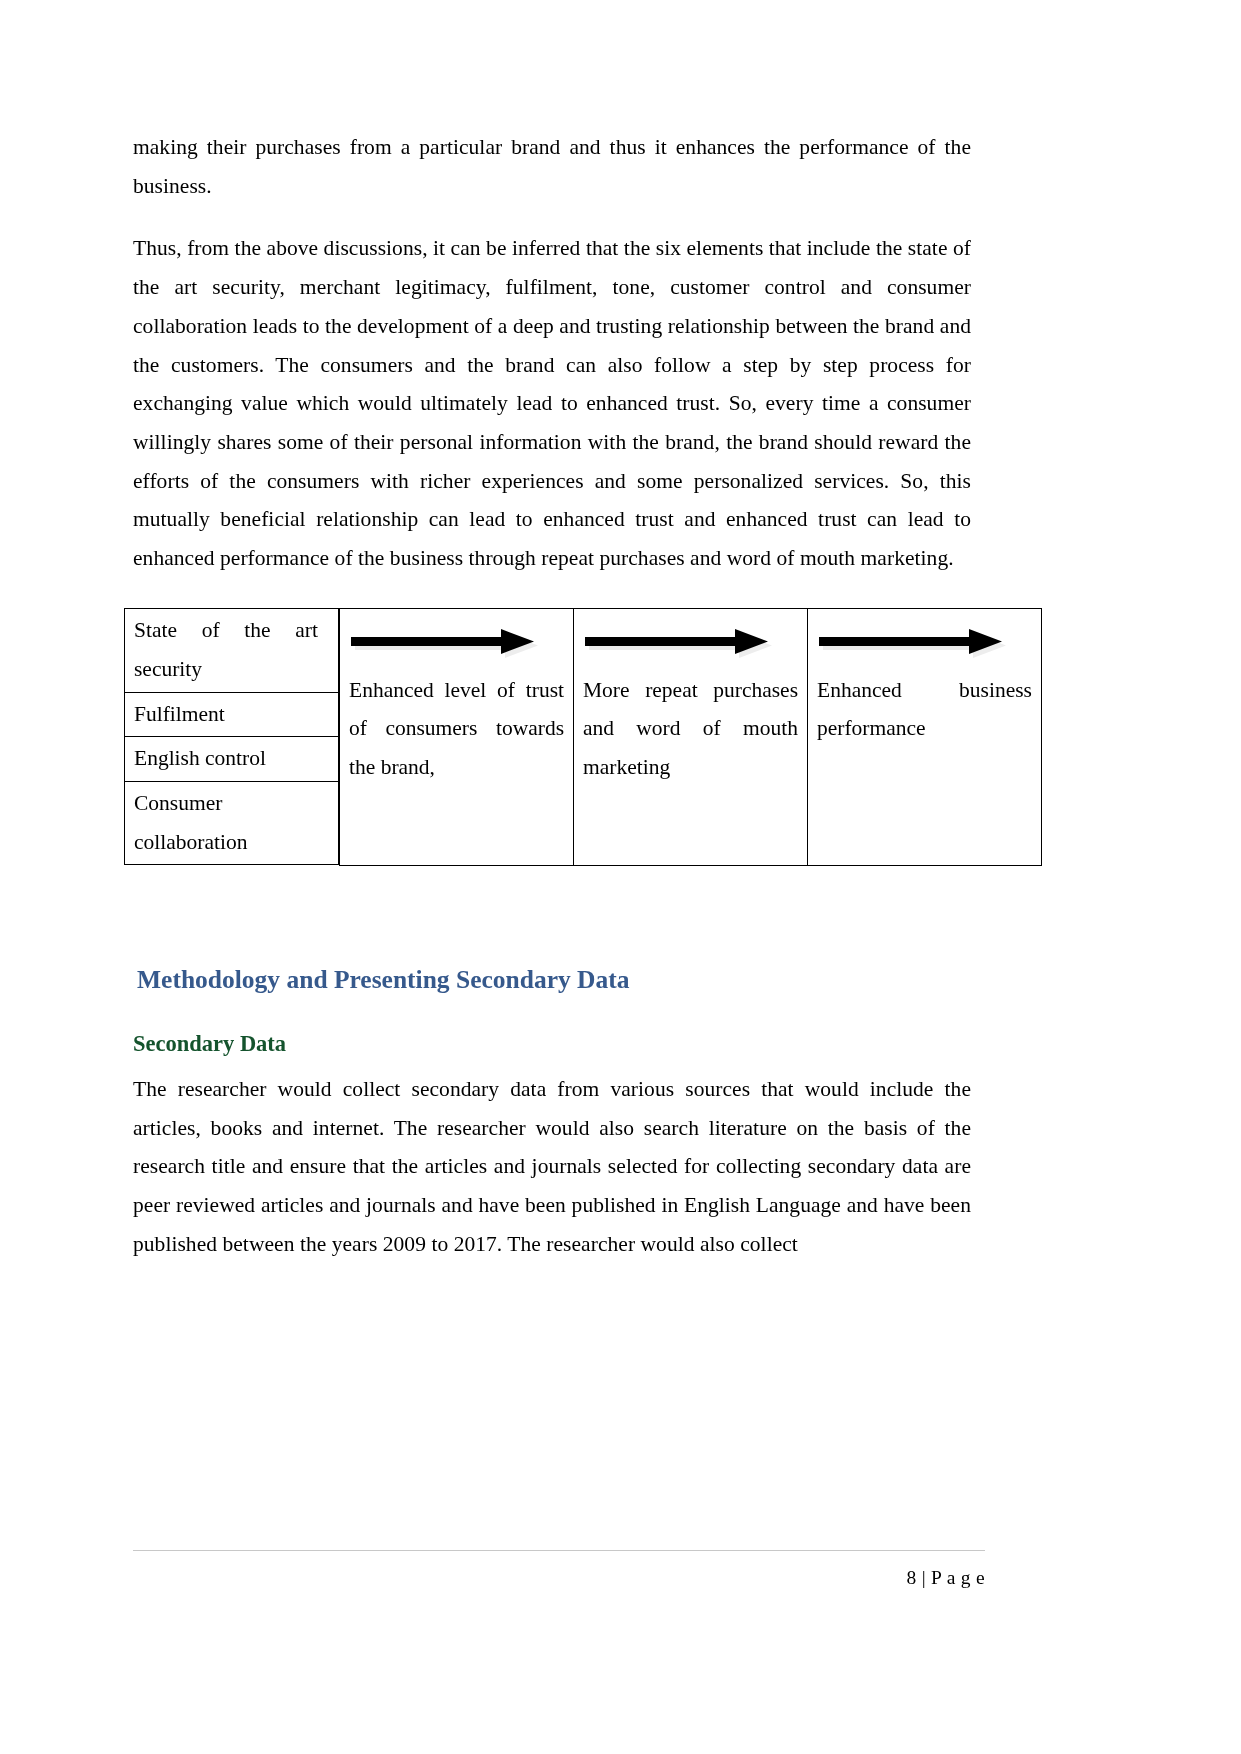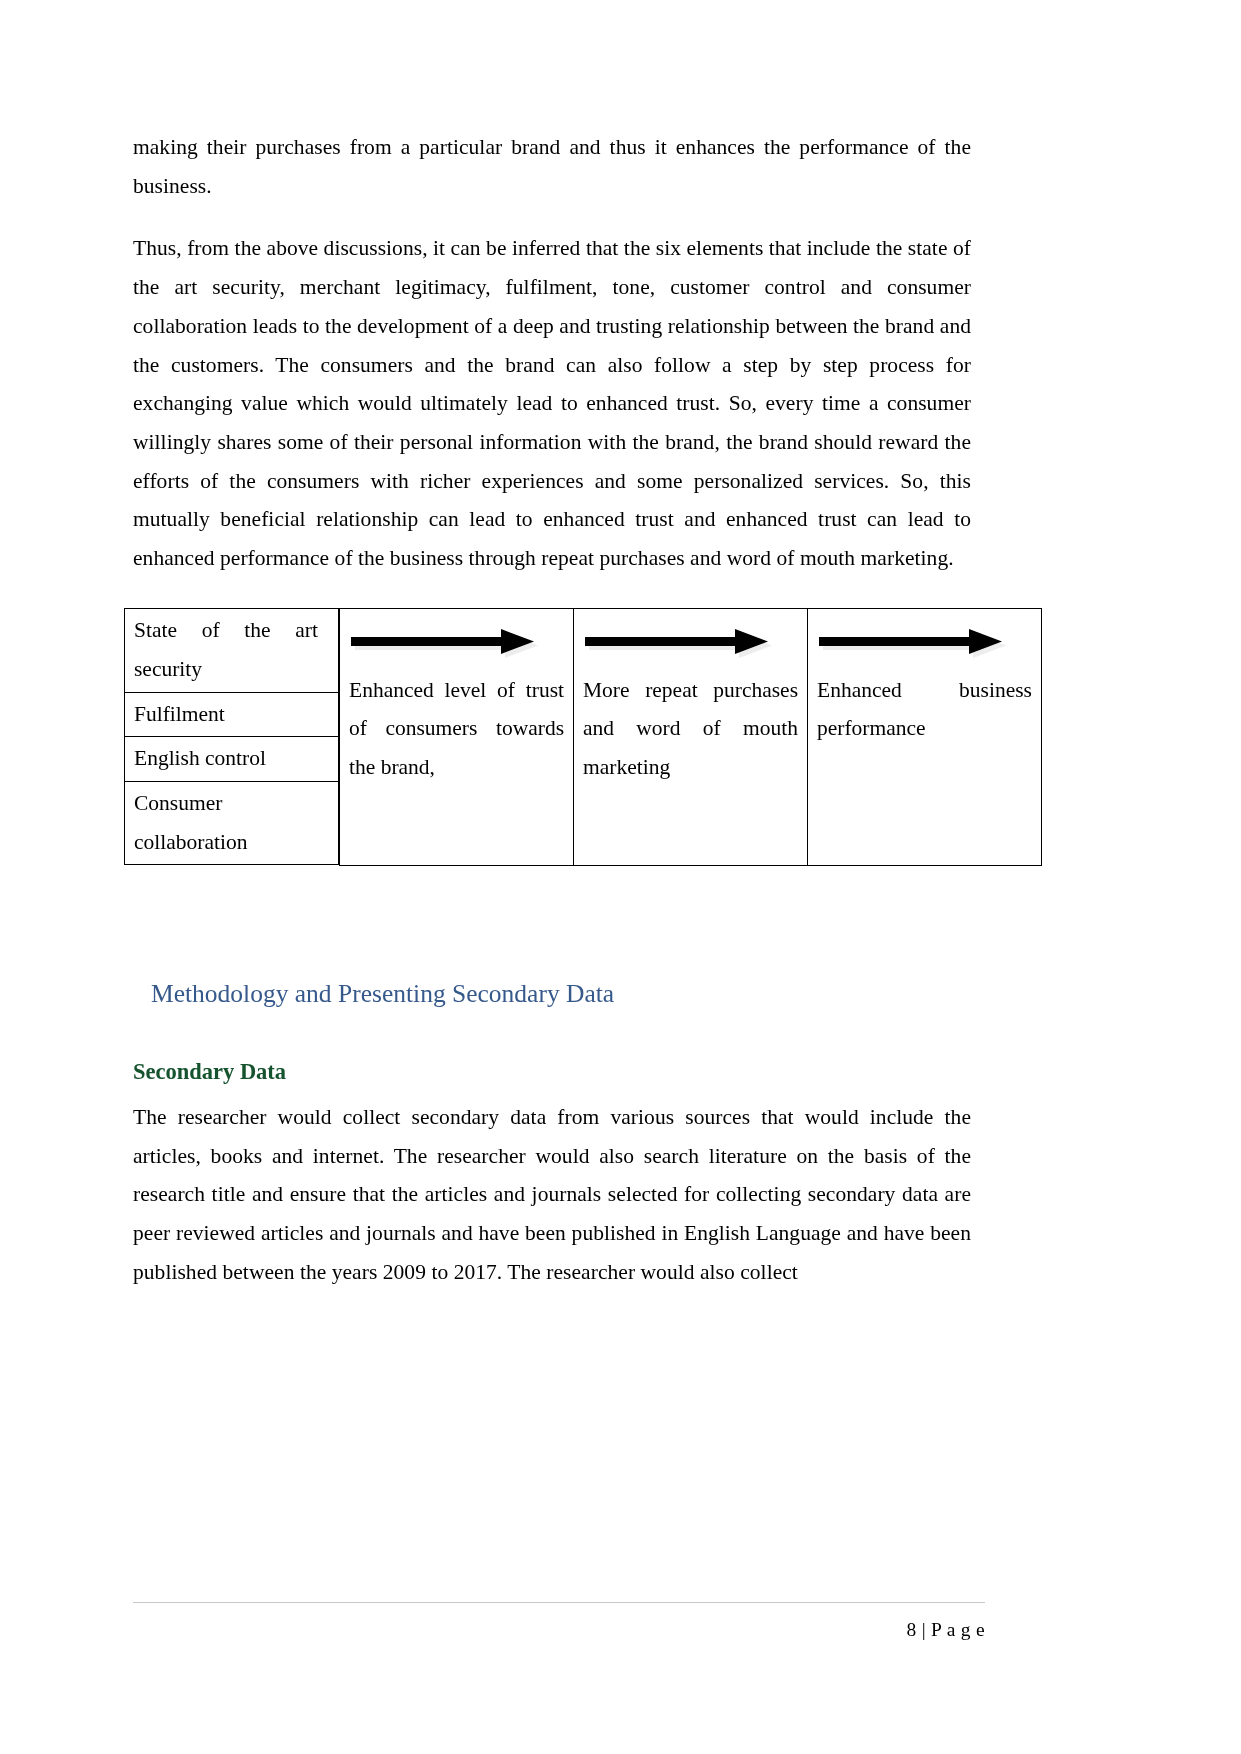--- a/index.html
+++ b/index.html
@@ -101,43 +101,43 @@
   .fw-cell .cell-text.jj {
     text-align: justify;
   }
   .col2 { width: 215px; }
   .col3 { width: 215px; }
   .col4 { width: 215px; }
 
   
   h1.sec-title {
     font-size: 25.5px;
-    font-weight: normal;
+    font-weight: bold;
     color: #36598C;
-    margin: 18px;
+    margin: 4px;
     padding: 0;
     line-height: 30px;
   }
   h2.sub-title {
     font-size: 22.5px;
     font-weight: bold;
     color: #14532d;
     margin: 0;
     padding: 0;
     line-height: 28px;
   }
   .gap-before-h1 { height: 95px; }
   .gap-after-h1 { height: 31px; }
   .gap-after-h2 { height: 12px; }
 
   
   .footer {
     position: absolute;
     left: 133px;
-    top: 1602px;
+    top: 1550px;
     width: 852px;
   }
   .footer-rule {
     border-top: 1.1px solid #c8c8c8;
     width: 852px;
     margin: 0;
   }
   .footer-text {
     text-align: right;
     font-size: 19.5px;

